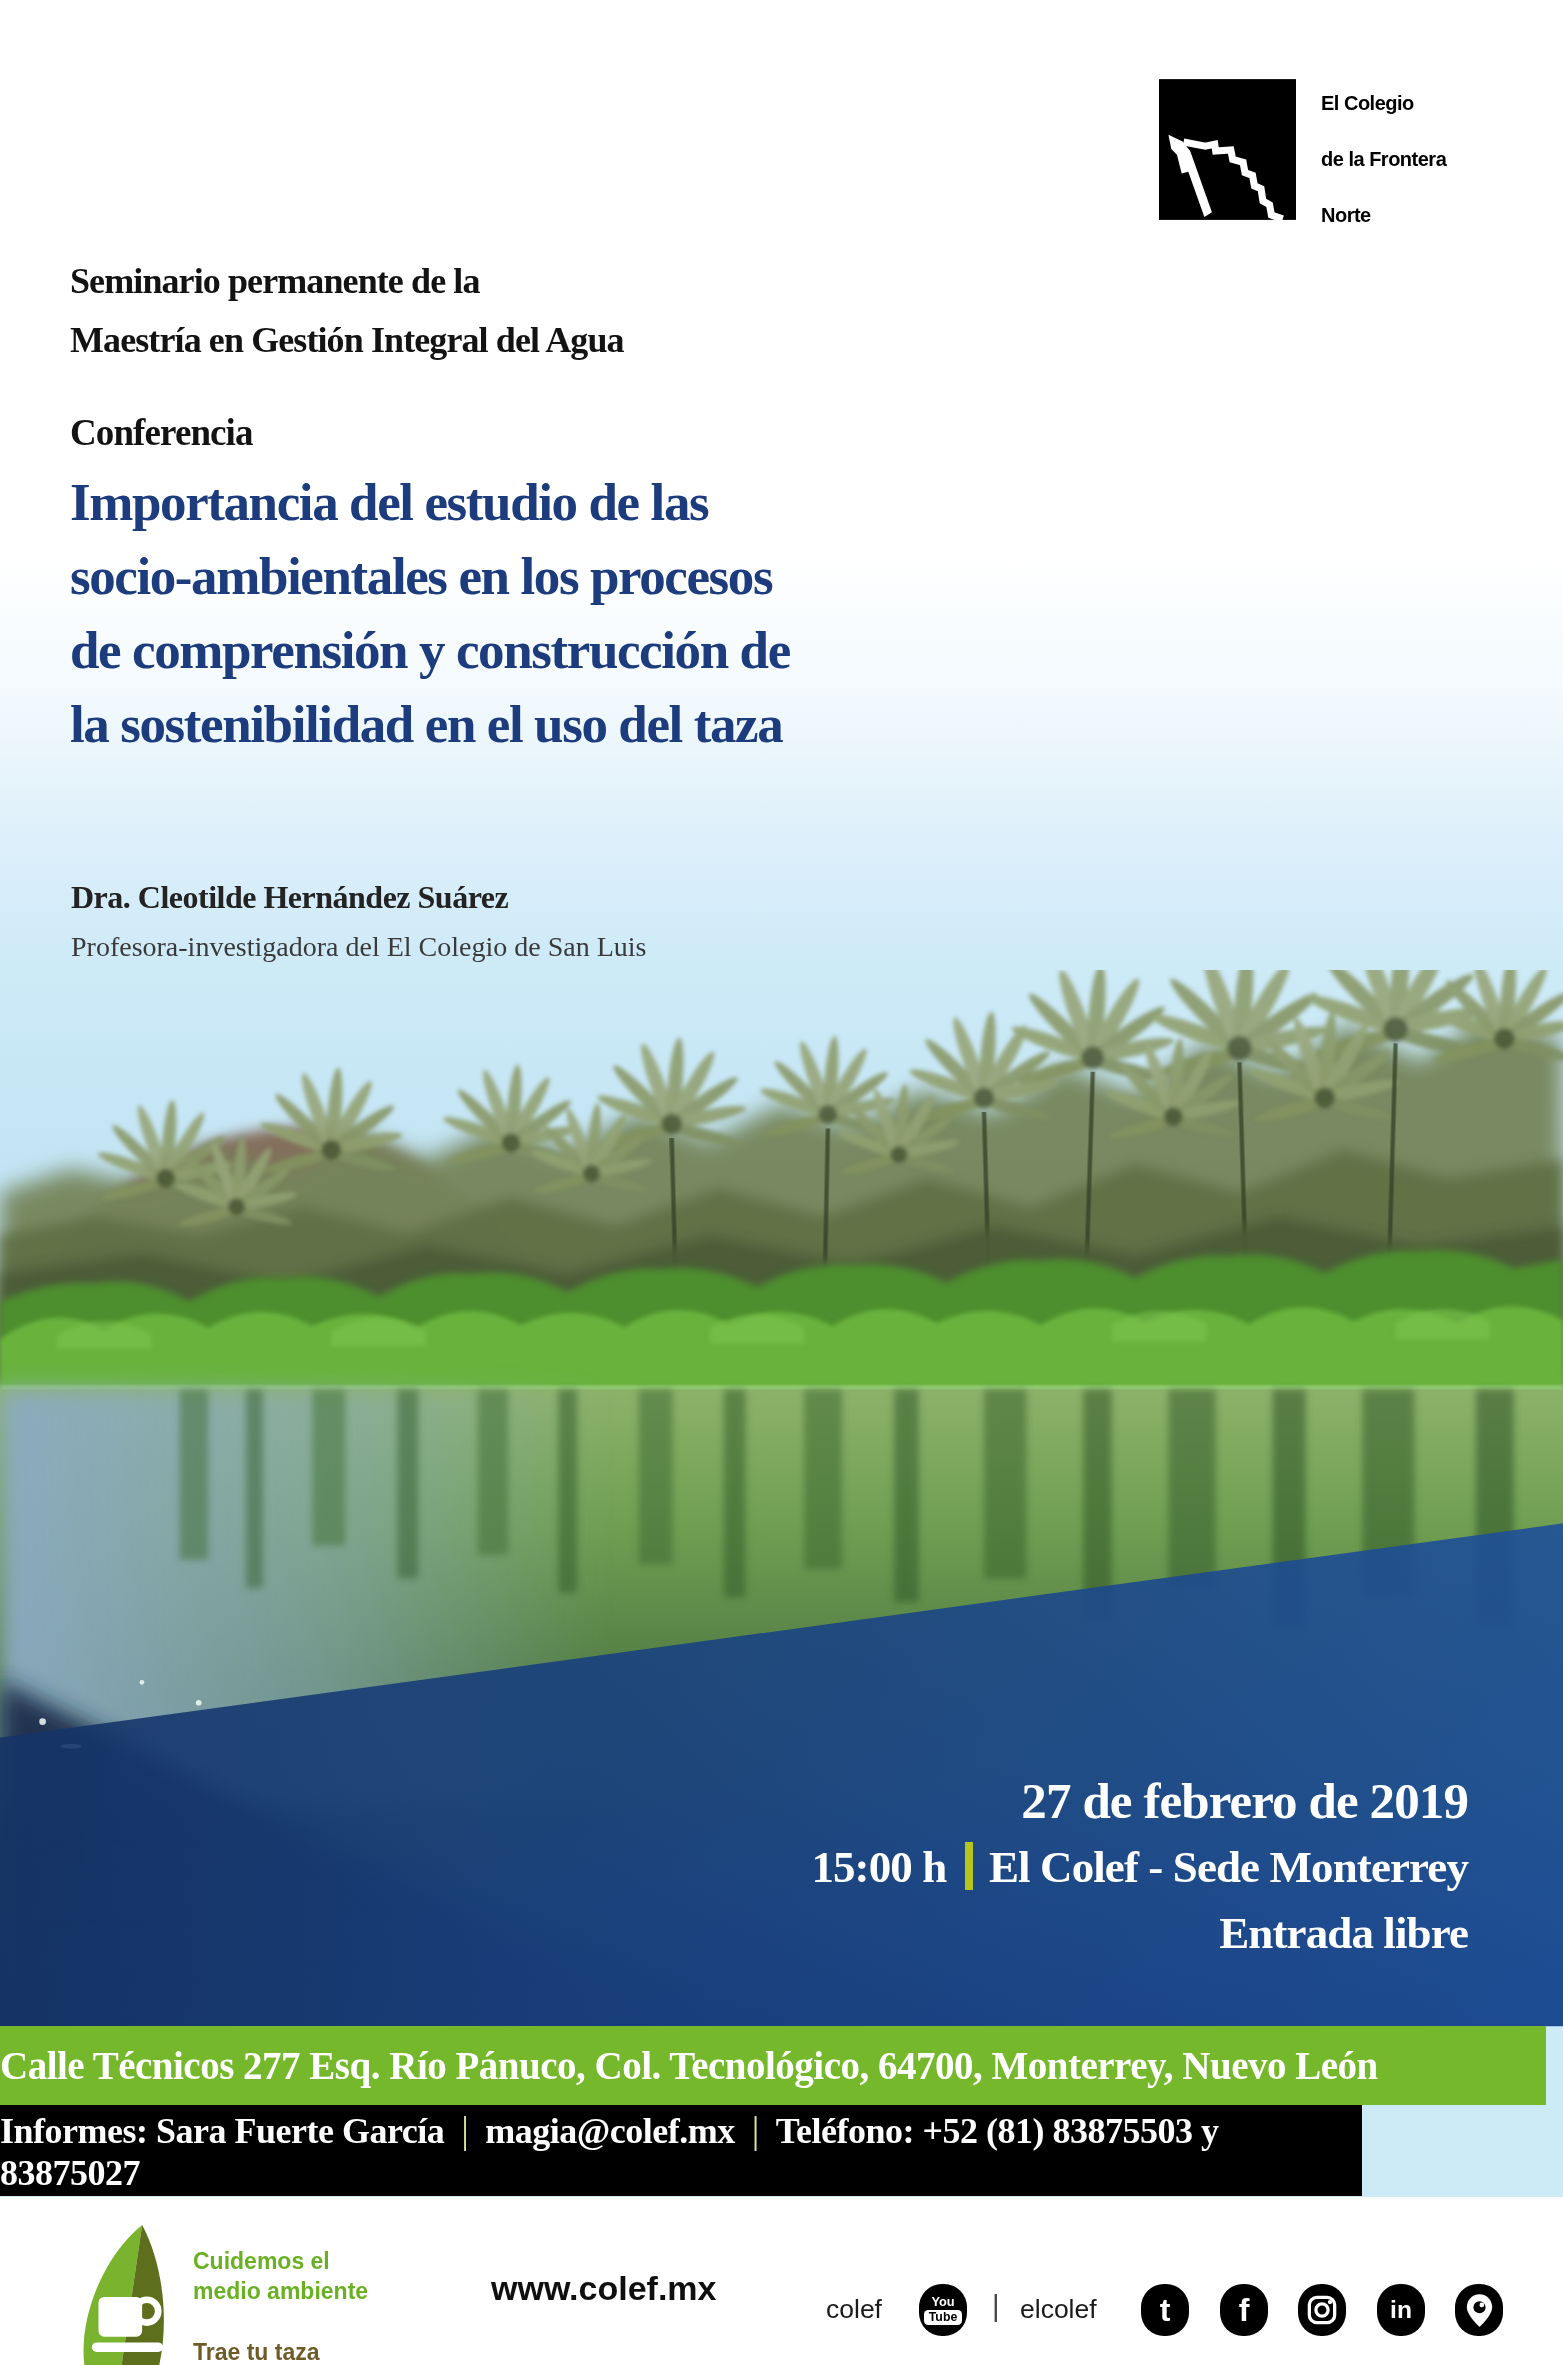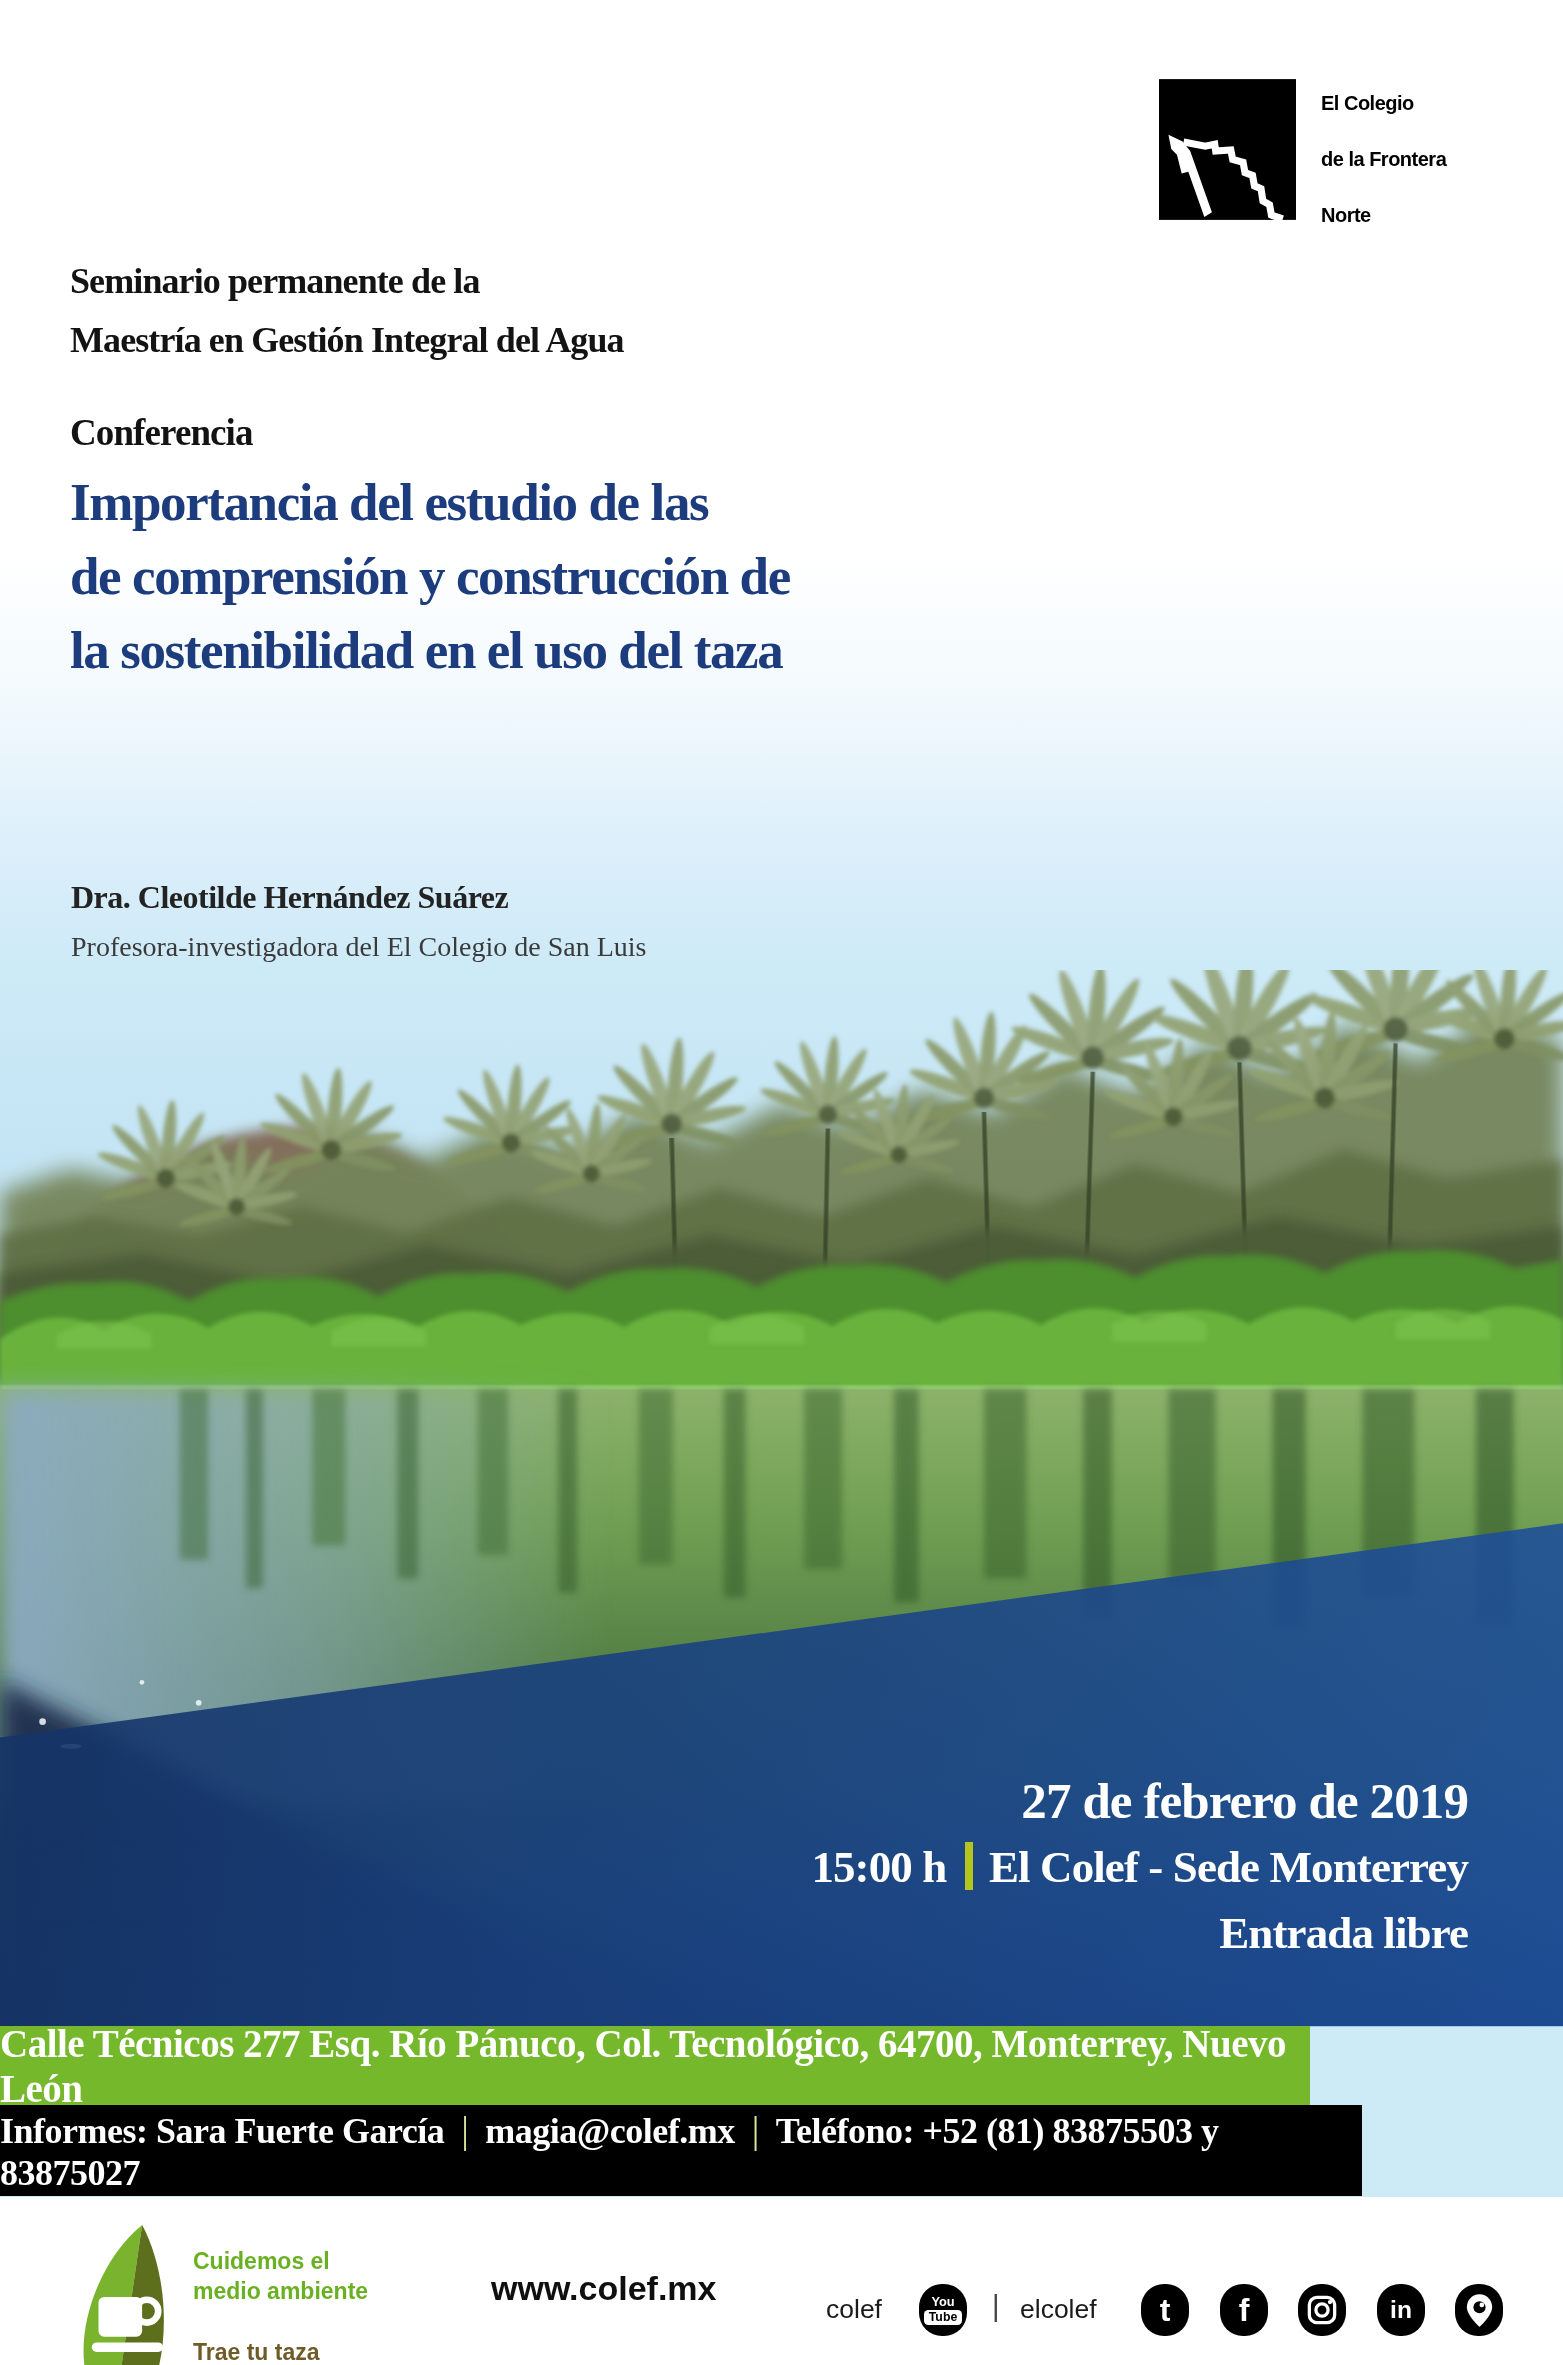--- a/index.html
+++ b/index.html
@@ -35,21 +35,21 @@
 
   
   .event{right:95px; top:1773px; z-index:4; text-align:right; color:#ffffff; letter-spacing:-0.9px;}
   .event .date{font-weight:700; font-size:51px; line-height:56px;}
   .event .row2{margin-top:12.3px; font-weight:700; font-size:45px; line-height:53px;}
   .event .row3{margin-top:14px; font-weight:700; font-size:45px; line-height:51px;}
   .time-sep{display:inline-block; width:7.6px; height:48px; background:#b4c51d;
     margin:0 16px 0 19px; vertical-align:-7.6px;}
 
   
-  .green-bar{left:0; top:2026px; width:1310px; height:79px; background:#76b82c; z-index:5;
+  .green-bar{left:0; top:2026px; width:1546px; height:79px; background:#76b82c; z-index:5;
     display:flex; align-items:center; justify-content:flex-start;}
   .green-bar .txt{color:#fff; font-weight:700; font-size:39px; letter-spacing:-0.5px;}
   .black-bar{left:0; top:2105px; width:1362px; height:91px; background:#000; z-index:5;
     display:flex; align-items:center; justify-content:center;}
   .black-bar .txt{color:#fff; font-weight:700; font-size:36px; letter-spacing:-0.5px;}
   .bar-sep{color:#d9e39b; font-weight:400; padding:0 17px; font-size:38px;}
 
   
   .footer{left:0; top:2197px; width:1563px; height:217px; background:#ffffff; z-index:5;}
   .leaf{position:absolute; left:71px; top:24.6px; width:110px; height:185px;}
@@ -90,20 +90,21 @@
     <div>Norte</div>
   </div>
 
   <div class="abs seminar">
     <div>Seminario permanente de la</div>
     <div>Maestría en Gestión Integral del Agua</div>
   </div>
   <div class="abs conf-label">Conferencia</div>
   <div class="abs main-title">
     <div>Importancia del estudio de las</div>
+    <div>socio-ambientales en los procesos</div>
     <div>de comprensión y construcción de</div>
     <div>la sostenibilidad en el uso del taza</div>
   </div>
   <div class="abs speaker-name">Dra. Cleotilde Hernández Suárez</div>
   <div class="abs speaker-role">Profesora-investigadora del El Colegio de San Luis</div>
   <div class="abs speaker-mode">(Por videoconferencia)</div>
 
   <svg class="abs photo" viewBox="0 0 3304 2231" preserveAspectRatio="none">
     <defs>
       <linearGradient id="sky" x1="0" y1="0" x2="0" y2="1">

